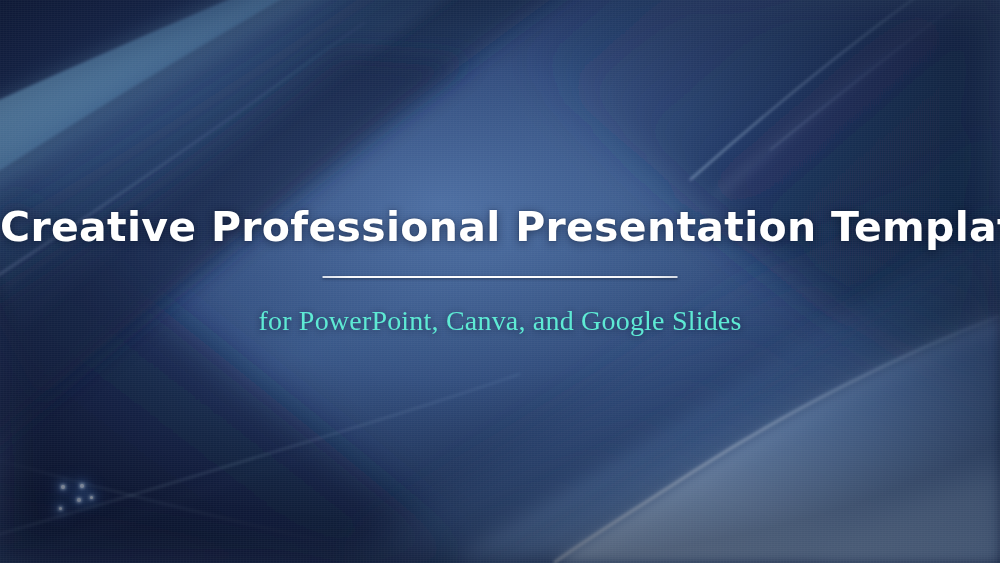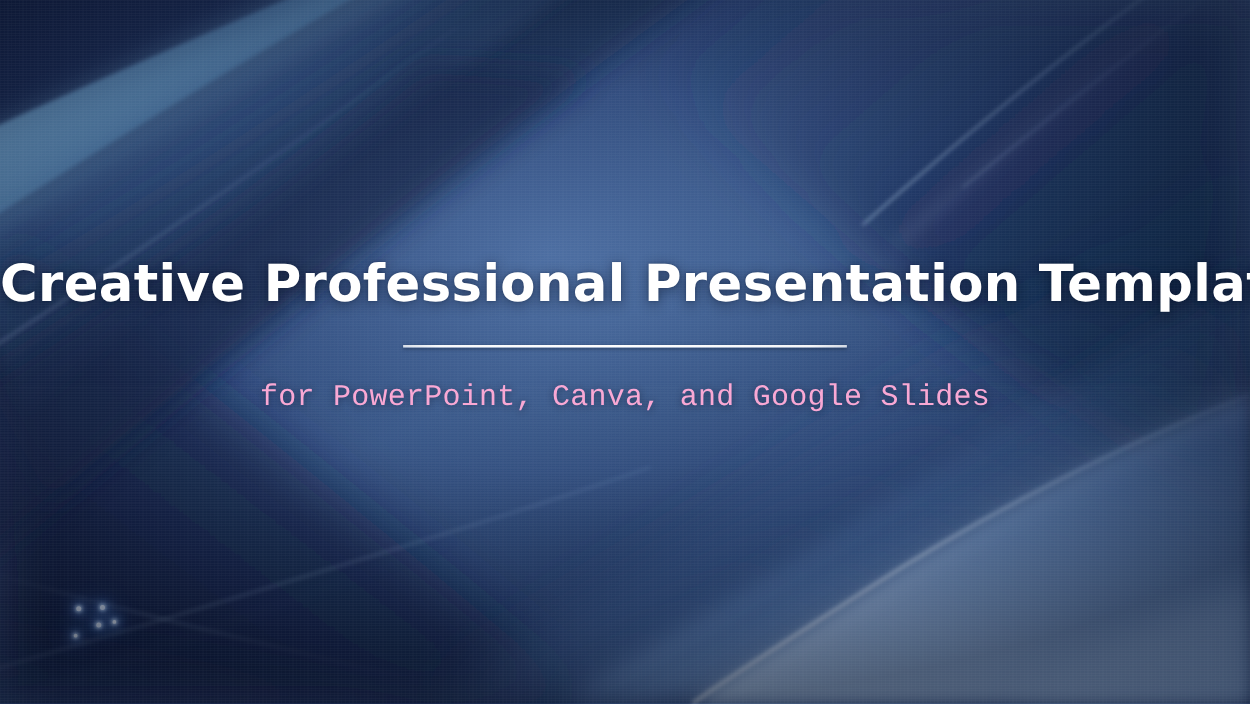--- a/index.html
+++ b/index.html
@@ -101,27 +101,27 @@
       rgba(255,255,255,0.78) 100%);
     box-shadow: 0 1px 3px rgba(6,14,34,0.5);
   }
   #subtitle {
     margin: 0;
     position: absolute;
     top: 305px;
     left: 0;
     right: 0;
     text-align: center;
-    color: #f9a8d4;
-    font-size: 24px;
+    color: #5eead4;
+    font-size: 28px;
     font-weight: 400;
     letter-spacing: 0.2px;
     text-shadow: 0 1px 6px rgba(6,14,34,0.45);
     white-space: nowrap;
-    font-family: Liberation Mono, monospace;
+    font-family: Liberation Serif, serif;
   }
 </style>
 </head>
 <body>
 
 <div id="slide">
 
   <svg id="bg-svg" viewBox="0 0 1000 563" preserveAspectRatio="none">
     <defs>
 

